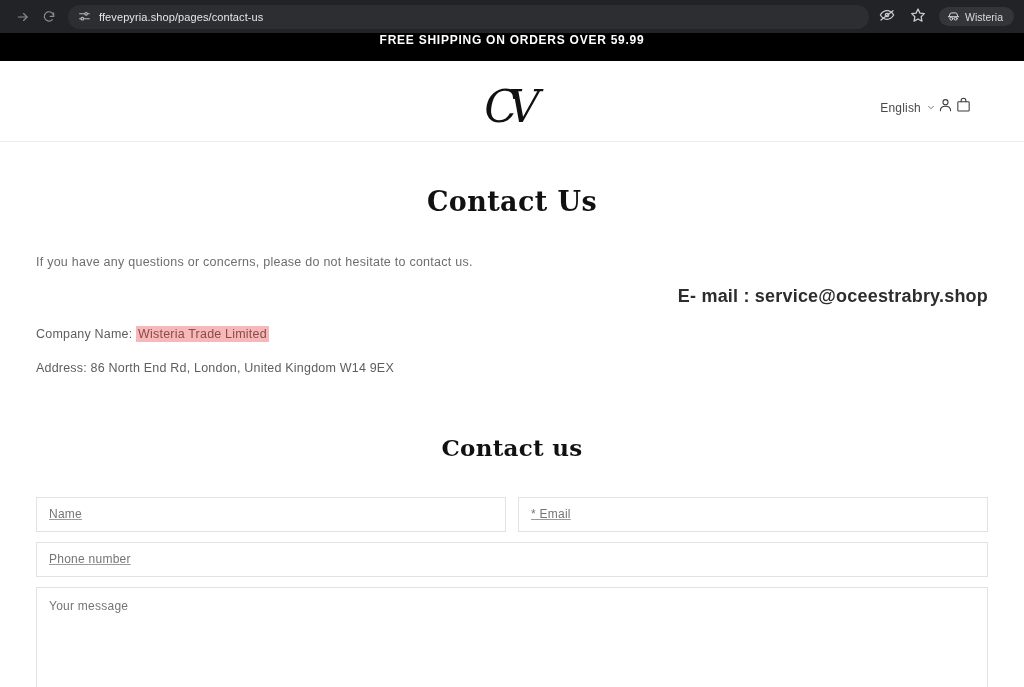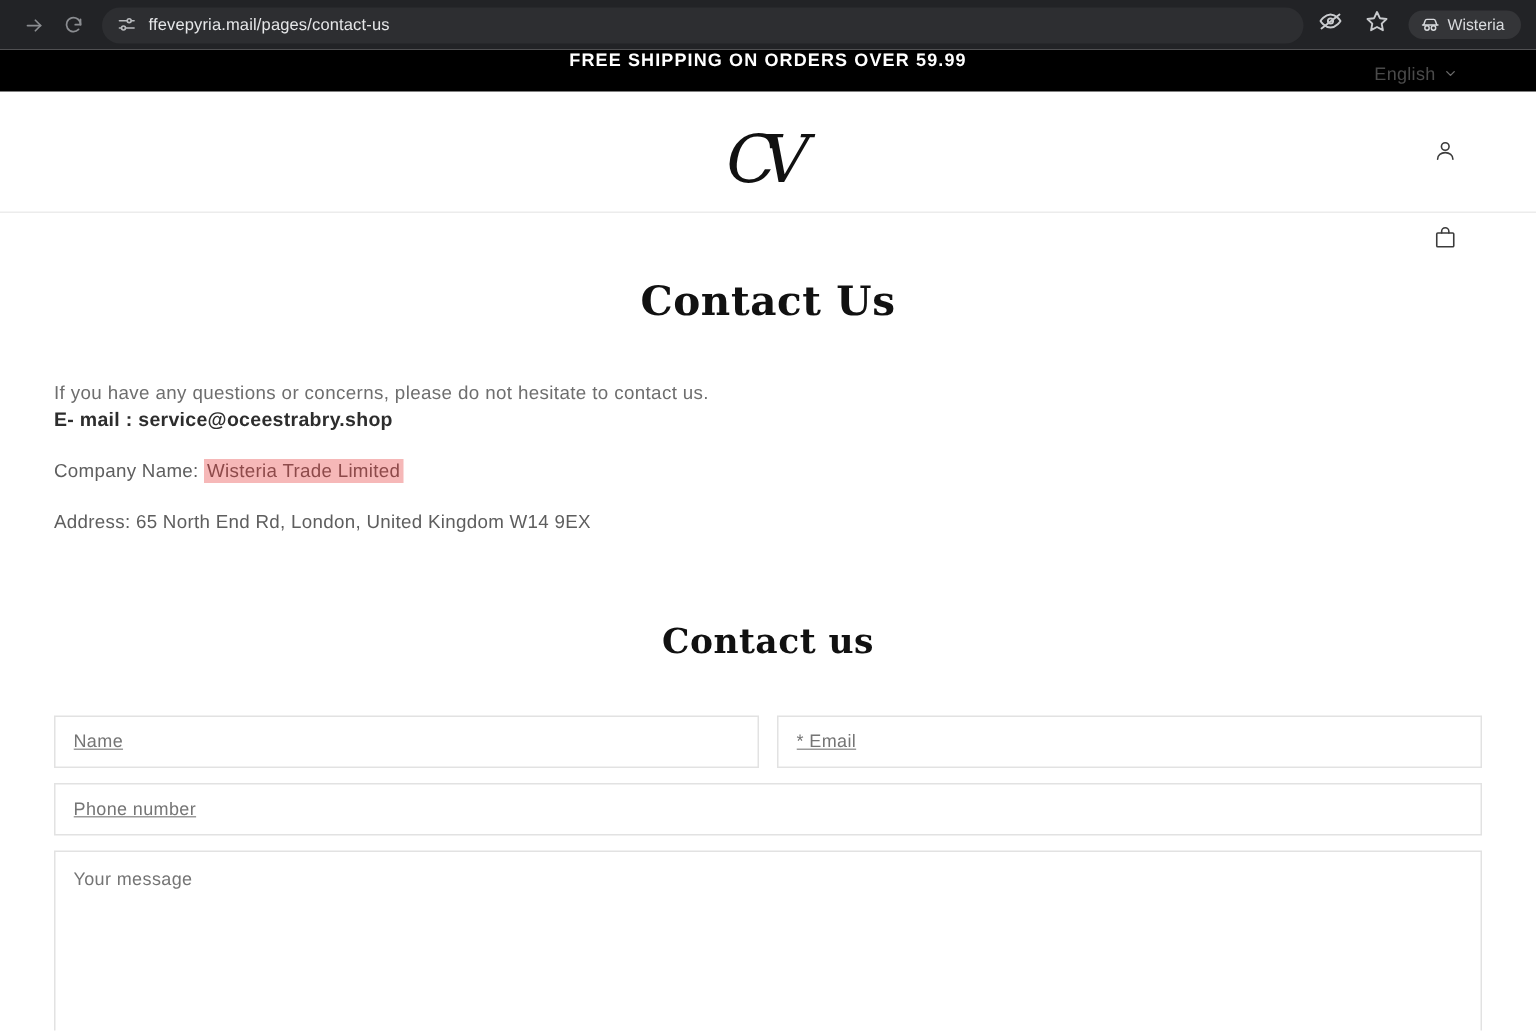--- a/index.html
+++ b/index.html
@@ -110,23 +110,22 @@
     letter-spacing: -10px;
     user-select: none;
     padding-right: 10px;
   }
   .header-right {
     position: absolute;
     right: 52px;
     top: 50%;
     transform: translateY(-50%);
     display: flex;
-    align-items: flex-end;
-    gap: 36px;
-    flex-direction: column;
+    align-items: center;
+    gap: 1px;
   }
   .lang-select {
     display: flex;
     align-items: center;
     gap: 5px;
     font-size: 12px;
     color: #4a4a4a;
     letter-spacing: 0.2px;
   }
   .lang-select .chev { display: flex; color: #6a6a6a; }
@@ -147,24 +146,26 @@
   }
 
   .intro {
     font-size: 12.5px;
     color: #6e6e6e;
     letter-spacing: 0.25px;
     margin-top: 36px;
     line-height: 1.5;
   }
   .email-line {
-    font-size: 13px;
+    font-size: 18px;
     color: #2d2d2d;
     font-weight: 700;
     letter-spacing: 0.2px;
+    margin-top: 14px;
+    text-align: right;
   }
   .company-block {
     margin-top: 18px;
     font-size: 12.5px;
     color: #5e5e5e;
     line-height: 1.48;
     letter-spacing: 0.2px;
   }
   .company-block .line { display: block; margin-top: 16px; }
   .hl {
@@ -243,21 +244,21 @@
 
   <div class="omnibox">
     <span class="tune-icon">
       <svg width="13" height="13" viewBox="0 0 24 24" fill="none" stroke="currentColor" stroke-width="2" stroke-linecap="round">
         <line x1="3" y1="7" x2="21" y2="7"></line>
           <circle cx="15" cy="7" r="2.4" fill="#2d2e31"></circle>
         <line x1="3" y1="16" x2="21" y2="16"></line>
           <circle cx="8" cy="16" r="2.4" fill="#2d2e31"></circle>
       </svg>
     </span>
-    <span class="url-text" title="ffevepyria.shop/pages/contact-us">ffevepyria.mail/pages/contact-us</span>
+    <span class="url-text" title="ffevepyria.shop/pages/contact-us">ffevepyria.shop/pages/contact-us</span>
   </div>
 
   <div class="chrome-right">
     <div class="chrome-icon">
       <span>
         <svg width="16" height="16" viewBox="0 0 24 24" fill="none" stroke="currentColor" stroke-width="1.9" stroke-linecap="round" stroke-linejoin="round">
           <path d="M2 12s4-6.5 10-6.5S22 12 22 12s-4 6.5-10 6.5S2 12 2 12z"></path>
           <circle cx="12" cy="12" r="2.6"></circle>
           <line x1="3" y1="19.5" x2="21" y2="5.5"></line>
         </svg>
@@ -327,21 +328,21 @@
 <main class="page">
 
   <h1 class="page-title">Contact Us</h1>
 
   <p class="intro">If you have any questions or concerns, please do not hesitate to contact us.</p>
 
   <p class="email-line">E- mail : service@oceestrabry.shop</p>
 
   <div class="company-block">
     <span class="line"><span>Company Name: </span><span class="hl">Wisteria Trade Limited</span></span>
-    <span class="line">Address: 65 North End Rd, London, United Kingdom W14 9EX</span>
+    <span class="line">Address: 86 North End Rd, London, United Kingdom W14 9EX</span>
   </div>
 
   <h2 class="form-title">Contact us</h2>
 
   <form class="form">
 
     <div class="row">
       <input class="field" type="text" placeholder="Name" style="">
       <input class="field" type="email" placeholder="* Email" style="">
     </div>

